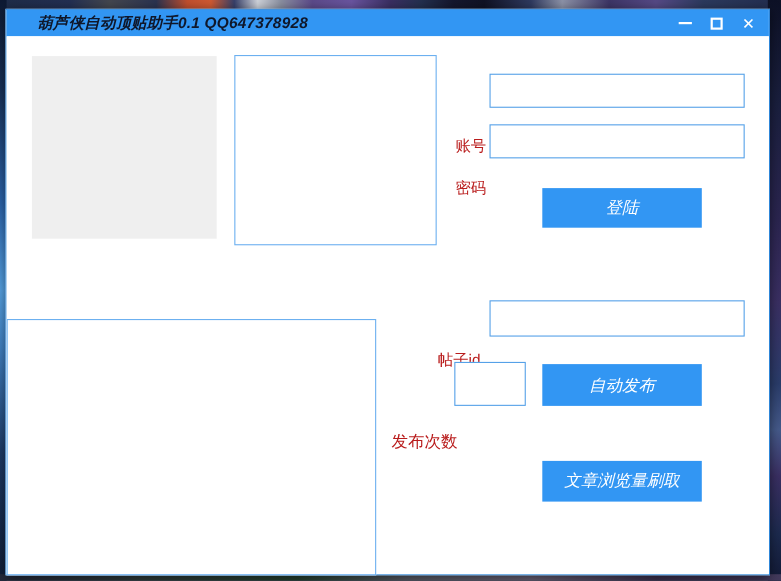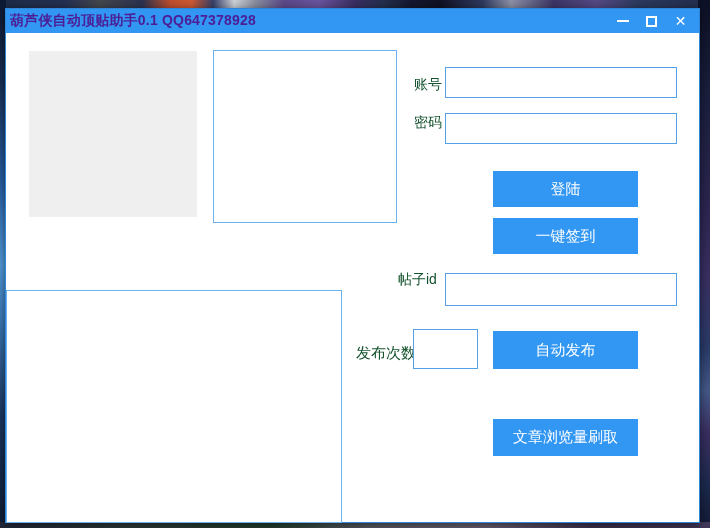--- a/index.html
+++ b/index.html
@@ -15,50 +15,50 @@
   .wp-right { right:0; top:0; width:12px; height:528px;
     background:linear-gradient(180deg,#0d1126 0%,#1a1f3e 18%,#2b2550 38%,#3a2f62 52%,#2a3c6a 66%,#455a8a 74%,#3a2f62 82%,#1c2a4e 92%,#131a36 100%); }
   .wp-bottom { left:0; bottom:0; width:710px; height:6px;
     background:linear-gradient(90deg,#23283a 0%,#2f3b3a 18%,#24402f 38%,#595c66 52%,#6a6276 68%,#3c3150 84%,#433a5c 100%); }
 
   
   .window { position:absolute; left:5px; top:8px; width:695px; height:515px;
     background:#ffffff; border:1px solid #2e86d8; box-shadow:0 2px 10px rgba(0,0,0,.55); }
   .titlebar { position:absolute; left:0; top:0; width:100%; height:24px;
     background:#3296f3; display:flex; align-items:center; }
-  .title { color:#4c1d95; font-weight:bold; font-size:14px; padding-left:4px; letter-spacing:.2px; }
+  .title { color:#0f172a; font-weight:bold; font-size:14px; padding-left:28px; letter-spacing:.2px;font-style:italic; }
   .controls { position:absolute; right:4px; top:0; height:24px; display:flex; }
   .ctrl { width:29px; height:24px; display:flex; align-items:center; justify-content:center; cursor:default; }
   .min-glyph { display:block; width:12px; height:2px; background:#ffffff; }
   .max-glyph { display:block; width:11px; height:11px; border:2px solid #ffffff; }
   .close-glyph { color:#ffffff; font-size:14px; line-height:1; }
 
   .client { position:absolute; left:0; top:24px; right:0; bottom:0; background:#ffffff; }
 
   .gray-panel { position:absolute; left:23px; top:18px; width:168px; height:166px; background:#efefef; }
   .preview-panel { position:absolute; left:207px; top:17px; width:184px; height:173px;
     background:#ffffff; border:1px solid #6cb0f0; }
   .log-panel { position:absolute; left:0px; top:257px; width:336px; bottom:-1px;
     background:#ffffff; border:1px solid #6cb0f0; }
 
-  .flabel { position:absolute; color:#14532d; font-size:14px; white-space:nowrap; }
+  .flabel { position:absolute; color:#b91c1c; font-size:14px; white-space:nowrap;margin-top:48px; }
   .lbl-account { left:408px; top:43px; }
   .lbl-password { left:408px; top:81px; }
   .lbl-postid { left:392px; top:238px;text-align:right; }
   .lbl-count { left:350px; top:311px; font-size:15px; }
 
   input.txt { position:absolute; border:1px solid #55a1e8; background:#ffffff;
     font-size:14px; padding:0 6px; outline:none; color:#333; }
   .in-account { left:439px; top:34px; width:232px; height:31px; }
   .in-password { left:439px; top:80px; width:232px; height:31px; }
   .in-postid { left:439px; top:240px; width:232px; height:33px; }
   .in-count { left:407px; top:296px; width:65px; height:40px; }
 
   button.btn { position:absolute; background:#3296f3; color:#ffffff; border:none;
-    font-family:inherit; font-size:15px; cursor:pointer; }
+    font-family:inherit; font-size:15px; cursor:pointer;font-style:italic; }
   .btn-login { left:487px; top:138px; width:145px; height:36px; }
   .btn-signin { left:487px; top:185px; width:145px; height:36px; }
   .btn-publish { left:487px; top:298px; width:145px; height:38px; }
   .btn-views { left:487px; top:386px; width:145px; height:37px; }
 </style>
 </head>
 <body>
 
 <div class="wp wp-top"></div>
 <div class="wp wp-left"></div>
@@ -88,21 +88,20 @@
     <div class="preview-panel"></div>
     <div class="log-panel"></div>
 
     <span class="flabel lbl-account">账号</span>
     <input class="txt in-account" type="text" value="" style="">
 
     <span class="flabel lbl-password">密码</span>
     <input class="txt in-password" type="text" value="" style="">
 
     <button class="btn btn-login">登陆</button>
-    <button class="btn btn-signin">一键签到</button>
 
     <span class="flabel lbl-postid">帖子id</span>
     <input class="txt in-postid" type="text" value="" style="">
 
     <span class="flabel lbl-count">发布次数</span>
     <input class="txt in-count" type="text" value="" style="">
     <button class="btn btn-views">文章浏览量刷取</button>
 
     <button class="btn btn-publish">自动发布</button>
 

